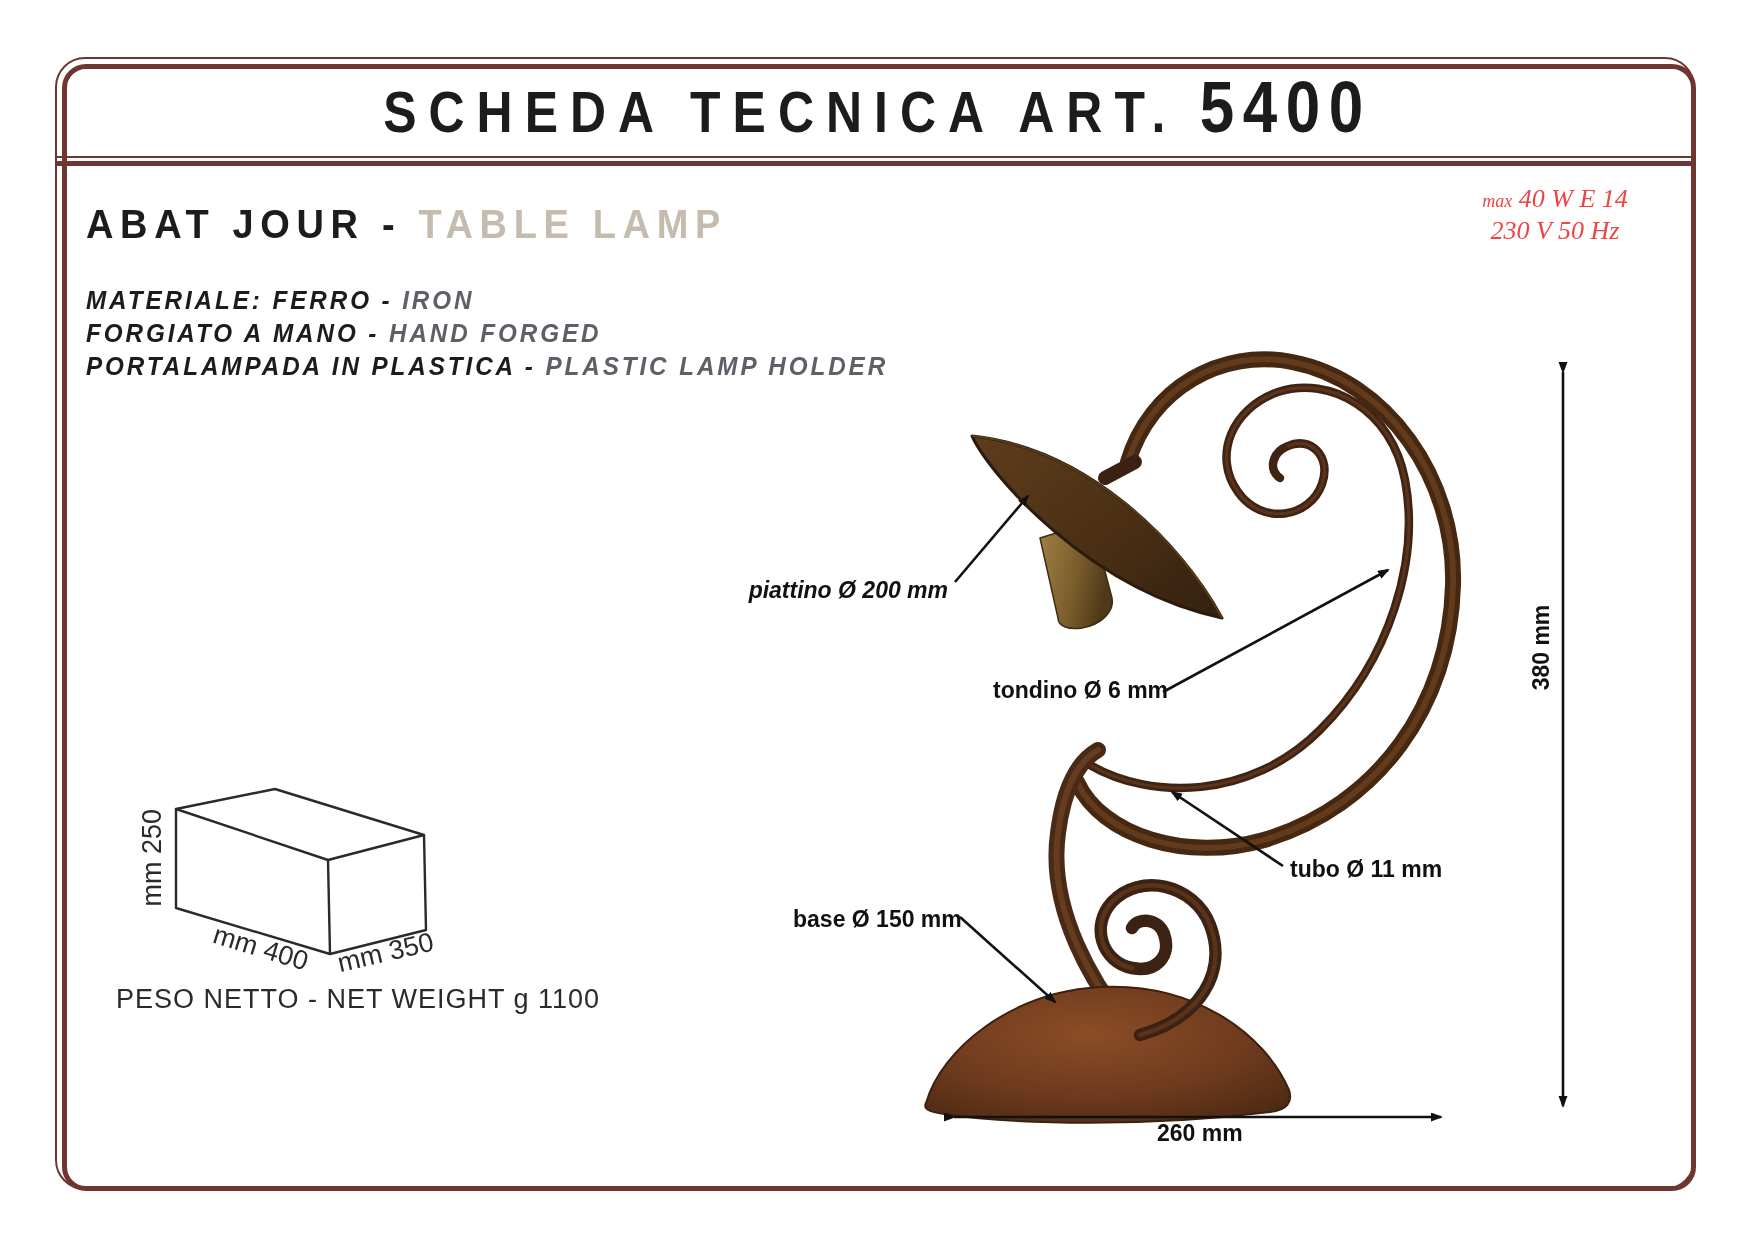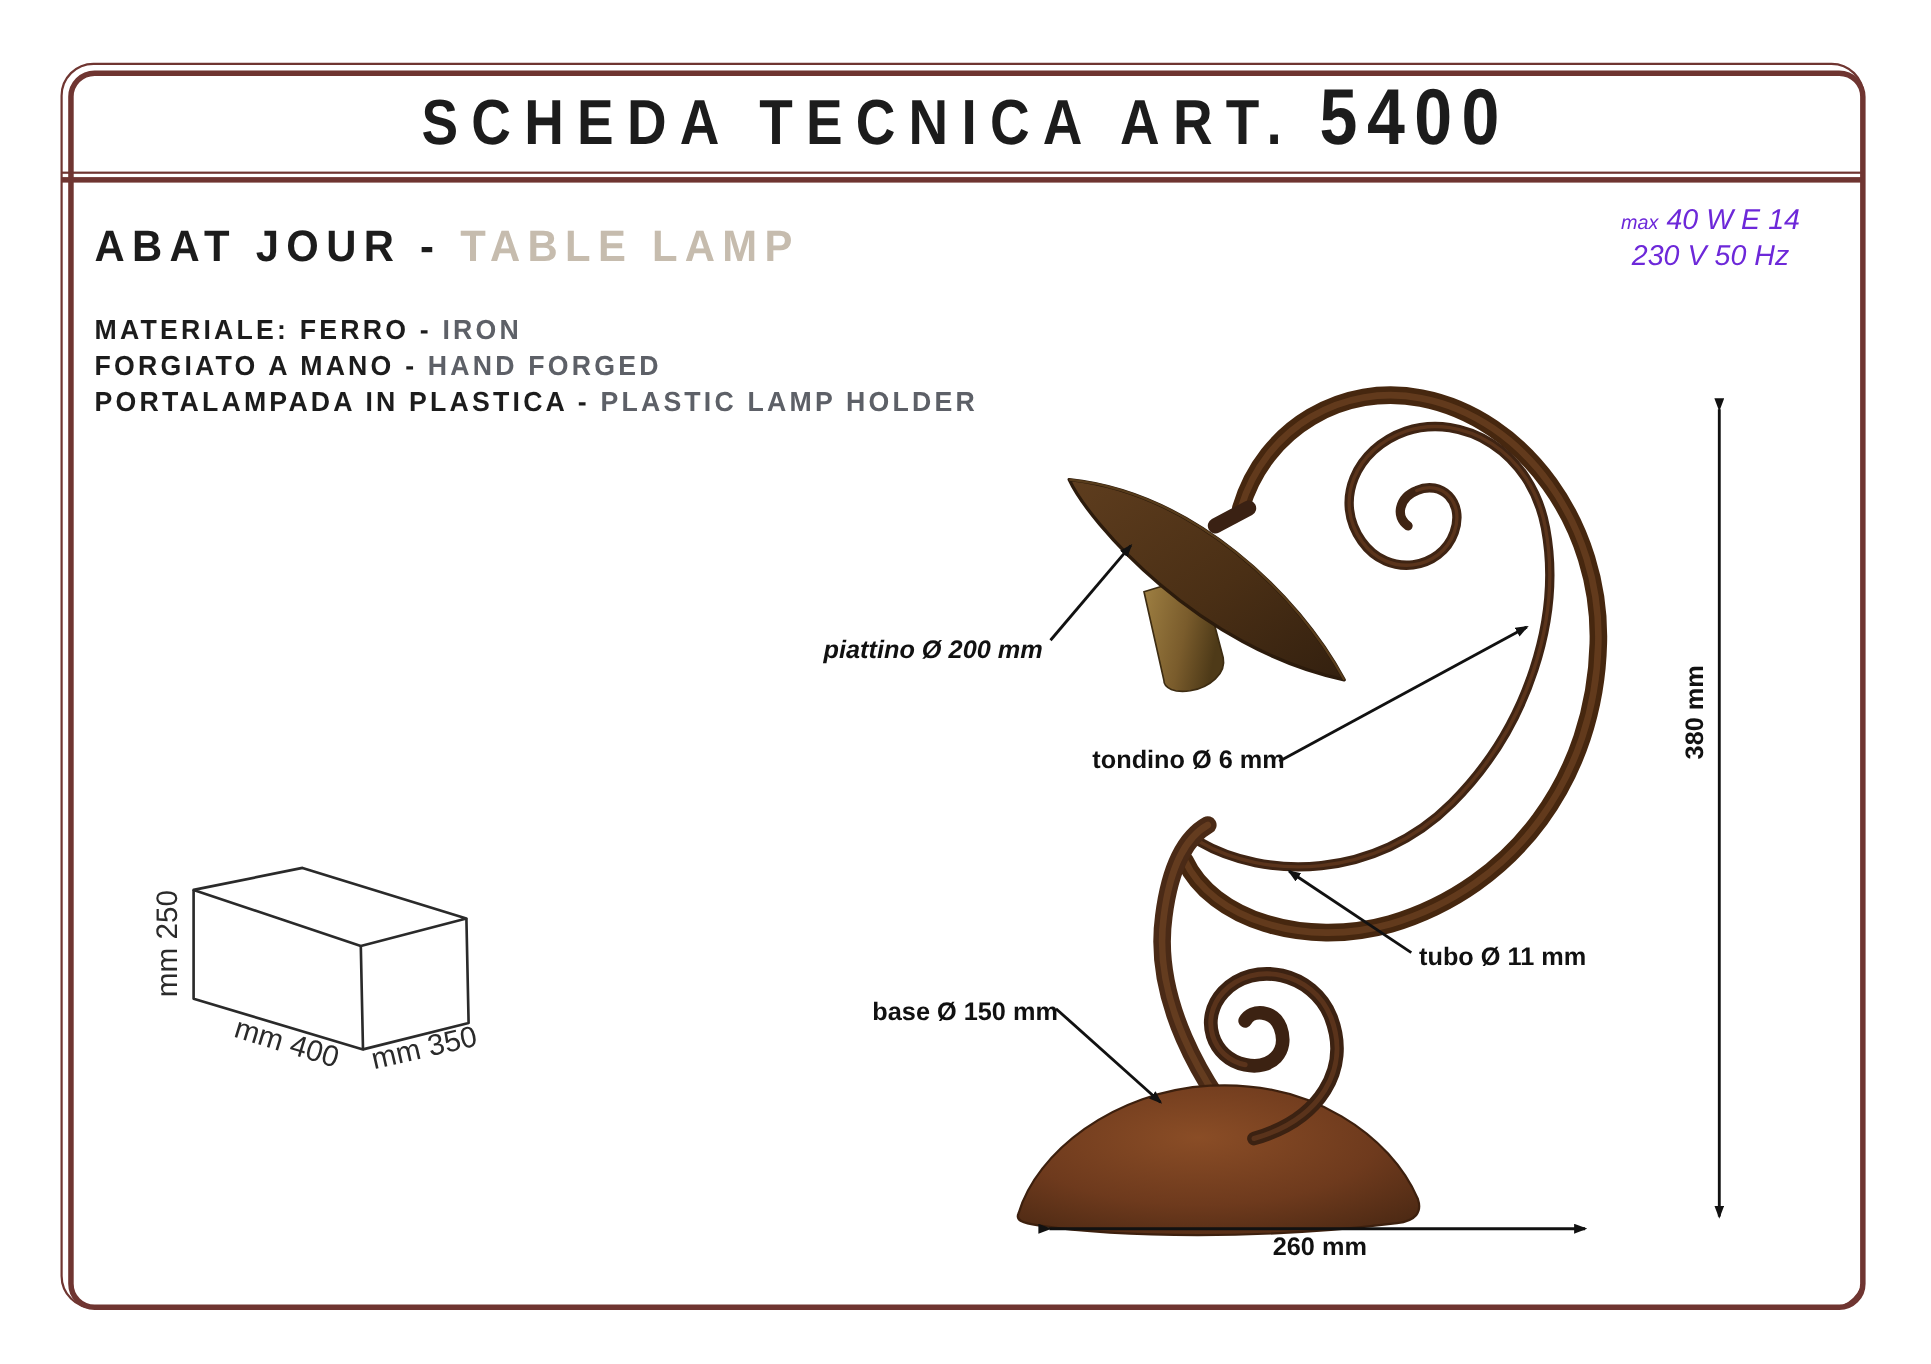--- a/index.html
+++ b/index.html
@@ -20,31 +20,31 @@
               transform:scaleX(0.86);}
   .title-main{font-size:58px;font-weight:bold;letter-spacing:14px;color:#1c1c1c;}
   .title-num{font-size:72px;font-weight:bold;letter-spacing:10px;color:#1c1c1c;}
 
   
   .product-line{position:absolute;left:86px;top:202px;font-size:40px;font-weight:bold;
                 letter-spacing:7px;white-space:nowrap;transform:scaleX(0.95);transform-origin:left;}
   .product-en{color:#c6bcae;}
 
   
-  .specs{position:absolute;left:86px;top:284px;}
+  .specs{position:absolute;left:86px;top:284px;font-style:italic;}
   .spec-line{font-size:25px;font-weight:bold;letter-spacing:3px;line-height:33px;white-space:nowrap;
              transform:scaleX(0.97);transform-origin:left;}
   .spec-en{color:#5d6067;}
 
   
   .ratings{position:absolute;left:1430px;top:182px;width:250px;}
   .ratings-row{display:flex;align-items:center;justify-content:flex-end;gap:10px;}
   .ip-text{font-size:34px;font-weight:bold;letter-spacing:1px;}
   .ce-text{font-size:36px;letter-spacing:5px;color:#111;}
-  .script-line{font-family:Liberation Sans, sans-serif;font-style:italic;font-size:26px;color:#6d28d9;
+  .script-line{font-family:Liberation Serif, serif;font-style:italic;font-size:26px;color:#ef4444;
                text-align:center;white-space:nowrap;margin-top:2px;}
   .script-small{font-size:18px;}
 
   
   .anno{position:absolute;font-size:23px;font-weight:bold;color:#111;white-space:nowrap;}
   .anno-right{text-align:right;font-style:italic;}
   .rot-90{transform:rotate(-90deg);transform-origin:center;text-align:center;}
 
   
   .pkg-label{position:absolute;font-size:27px;color:#2a2a2a;white-space:nowrap;text-align:center;}
@@ -181,14 +181,15 @@
   <div class="anno anno-right" style="left:680px;top:577px;width:268px;">piattino Ø 200 mm</div>
   <div class="anno" style="left:993px;top:677px;">tondino Ø 6 mm</div>
   <div class="anno" style="left:1290px;top:856px;">tubo Ø 11 mm</div>
   <div class="anno" style="left:793px;top:906px;">base Ø 150 mm</div>
   <div class="anno rot-90" style="left:1495px;top:634px;width:92px;">380 mm</div>
   <div class="anno" style="left:1157px;top:1084px;margin-top:36px;">260 mm</div>
 
   <div class="pkg-label rot-90" style="left:104px;top:843px;width:96px;">mm 250</div>
   <div class="pkg-label" style="left:212px;top:932px;width:92px;transform:rotate(17deg);">mm 400</div>
   <div class="pkg-label" style="left:337px;top:938px;width:92px;transform:rotate(-13deg);">mm 350</div>
+  <div class="peso">PESO NETTO - NET WEIGHT  g 1100</div>
 
 </div>
 
 </body></html>

